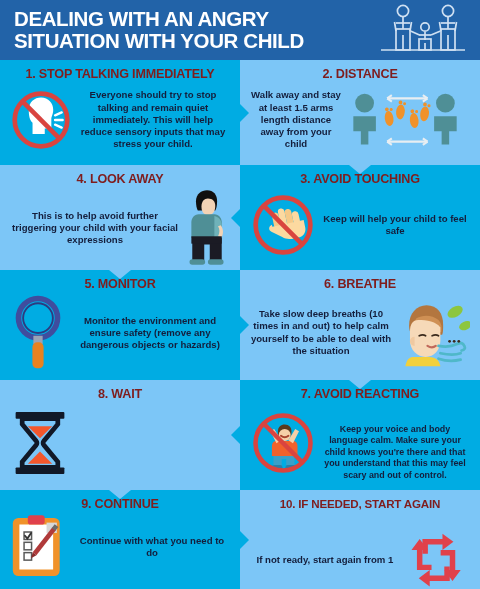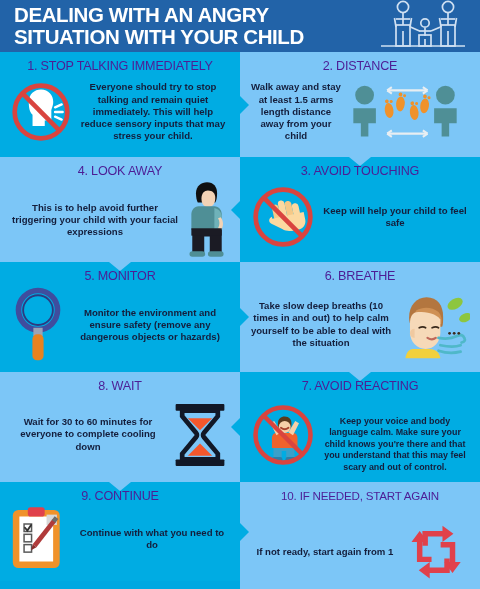--- a/index.html
+++ b/index.html
@@ -7,21 +7,21 @@
   body {
     font-family: "Liberation Sans", sans-serif;
     background:#00a8e1;
     overflow:hidden;
   }
   #page { position:relative; width:480px; height:589px; overflow:hidden; }
 
   
   .header {
     position:relative;
-    height:52px;
+    height:60px;
     background:#2263a8;
     display:flex;
     align-items:center;
     padding:0 14px 0 14px;
     overflow:hidden;
   }
   .header-title {
     color:#ffffff;
     font-size:20.5px;
     font-weight:bold;
@@ -48,22 +48,22 @@
     align-items:center;
     justify-content:flex-start;
     width:100%;
     flex:1;
     gap:4px;
   }
   .c-cyan  { background:#00ace3; }
   .c-light { background:#7cc6f7; }
 
   .step-title {
-    color:#4c1d95;
-    font-weight:normal;
+    color:#7f1d1d;
+    font-weight:bold;
     font-size:12.6px;
     letter-spacing:-0.2px;
     text-align:center;
     text-transform:uppercase;
     margin-bottom:2px;
     white-space:nowrap;
   }
   .step-title.sm { font-size:11.6px; }
   .step-text {
     color:#141e3c;
@@ -286,21 +286,20 @@
         </div>
       </div>
       <div class="chev-down" style="bottom:-9px; border-top:9px solid #7cc6f7;"></div>
     </div>
   </div>
 
   <div class="row">
     <div class="cell c-light" style="height:110px">
       <div class="step-title">8. WAIT</div>
       <div class="cell-body">
-        <div class="step-text" style="flex:1">Wait for 30 to 60 minutes for everyone to complete cooling down</div>
         <div class="art">
           <svg viewBox="0 0 64 72" width="60" height="68">
             <rect x="6" y="3" width="52" height="7" rx="1" fill="#111827"></rect>
             <rect x="6" y="62" width="52" height="7" rx="1" fill="#111827"></rect>
             <path d="M13 10 h38 v6 l-15 18 c-1 1-1 3 0 4 l15 18 v6 h-38 v-6 l15-18 c1-1 1-3 0-4 l-15-18 z" fill="none" stroke="#111827" stroke-width="5"></path>
             <path d="M19 18 h26 l-13 13 z" fill="#f4572c"></path>
             <path d="M19 58 h26 l-13-13 z" fill="#f4572c"></path>
           </svg>
         </div>
       </div>

